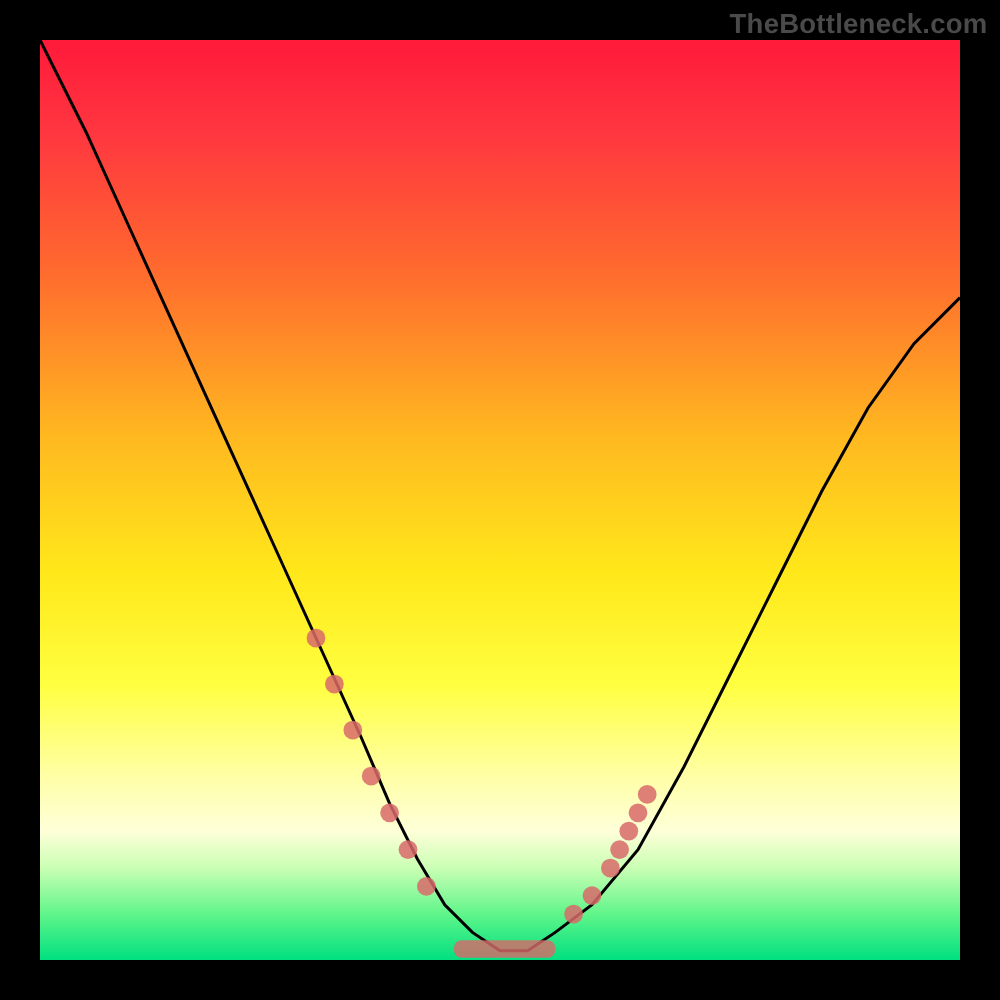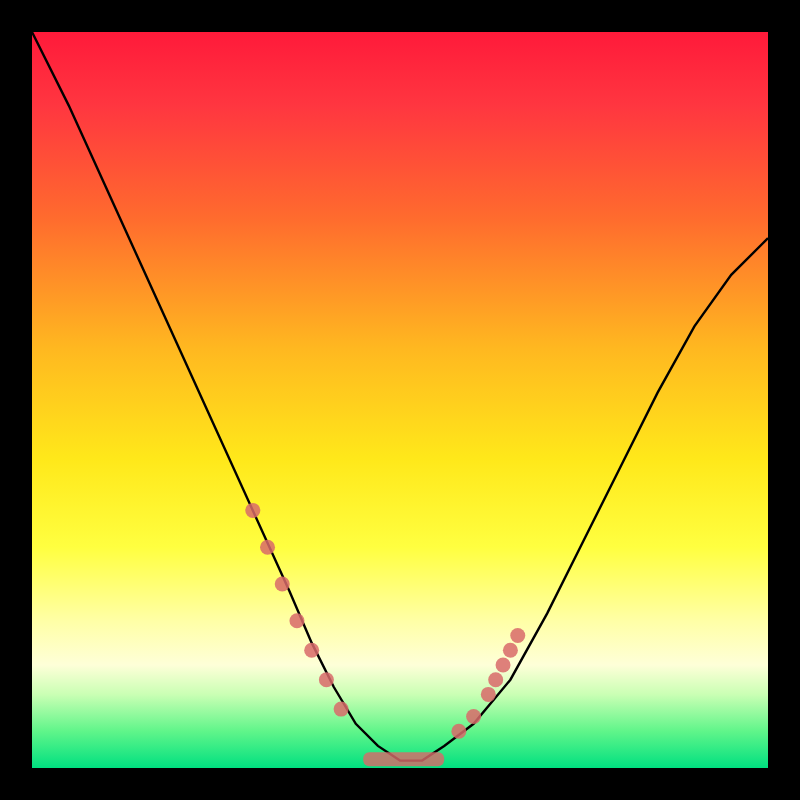--- a/index.html
+++ b/index.html
@@ -66,20 +66,21 @@
   }
   .flatband {
     fill: #d86a6a;
     opacity: 0.82;
   }
 </style>
 </head>
 <body>
 
 <div class="frame">
+  <div class="watermark">TheBottleneck.com</div>
 
   <div class="plot">
     <div class="grad"></div>
 
     <svg class="curve" viewBox="0 0 736 736" preserveAspectRatio="none">
       <path id="curve-path" fill="none" stroke="#000" stroke-width="2.4" d="M0.0 0.0 L36.8 73.6 L73.6 154.6 L110.4 235.5 L147.2 316.5 L184.0 397.4 L220.8 478.4 L257.6 559.4 L279.7 610.9 L301.8 655.0 L323.8 691.8 L345.9 713.9 L368.0 728.6 L390.1 728.6 L412.2 713.9 L441.6 691.8 L478.4 647.7 L515.2 581.4 L552.0 507.8 L588.8 434.2 L625.6 360.6 L662.4 294.4 L699.2 242.9 L736.0 206.1"></path>
       <rect id="flatband" class="flatband" rx="6" ry="6" x="331.2" width="80.96000000000004" y="720.168" height="14"></rect>
       <g id="dots-left">
           <circle cx="220.79999999999998" cy="478.40000000000003" r="7.5" class="dot"></circle>
           <circle cx="235.52" cy="515.2" r="7.5" class="dot"></circle>

